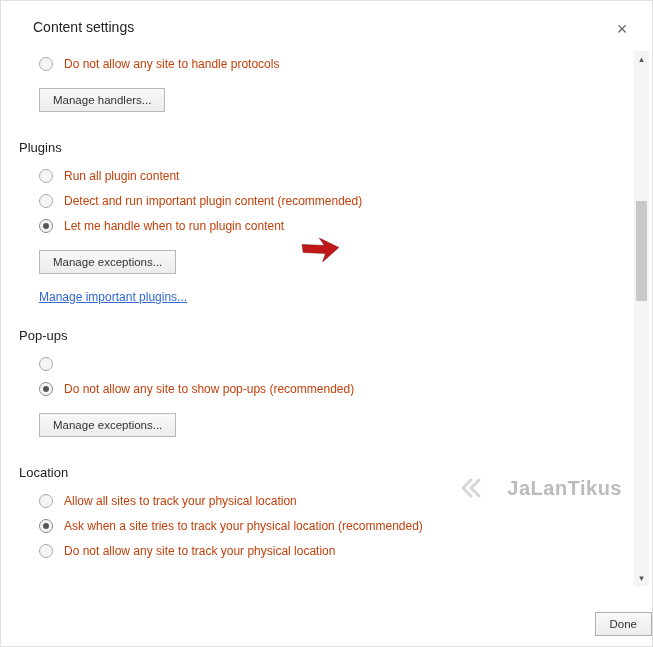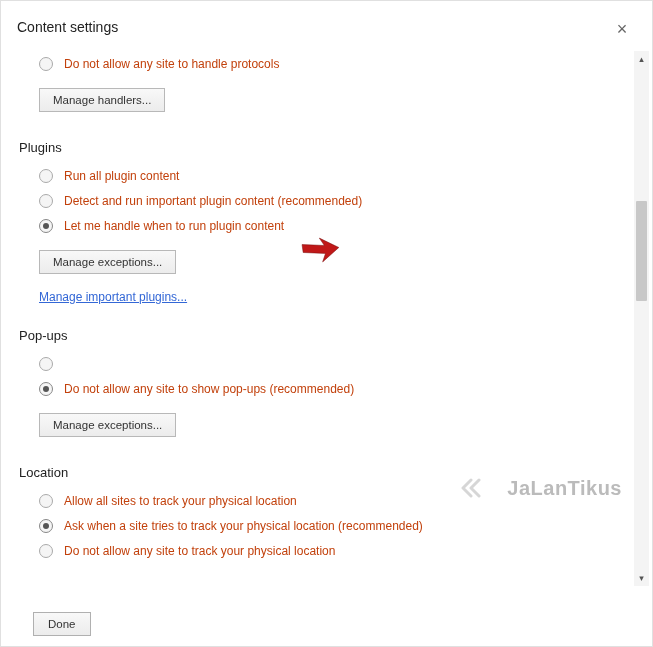--- a/index.html
+++ b/index.html
@@ -1,30 +1,30 @@
 <!DOCTYPE html>
 <html><head>
   <meta charset="utf-8">
   <style>
     * { margin: 0; padding: 0; box-sizing: border-box; }
     body { font-family: "Segoe UI", Arial, sans-serif; background: #fff; width: 653px; height: 647px; position: relative; color: #333; }
     .dialog { position: absolute; top: 0; left: 0; right: 0; bottom: 0; background: #fff; border: 1px solid #e0e0e0; }
-    .header { padding: 18px 20px 12px 16px; display: flex; justify-content: space-between; align-items: flex-start; }
+    .header { padding: 18px 20px 12px 32px; display: flex; justify-content: space-between; align-items: flex-start; }
     .title { font-size: 14px; color: #222; }
     .close-btn { background: none; border: none; font-size: 18px; color: #666; cursor: pointer; width: 20px; height: 20px; line-height: 18px; }
     .scroll-area { position: absolute; top: 42px; left: 0; right: 18px; bottom: 54px; overflow: hidden; padding: 0 20px; }
     .section-title { font-size: 13px; color: #222; margin: 24px 0 14px -2px; }
     .radio-row { display: flex; align-items: center; margin: 0 0 11px 18px; cursor: pointer; }
     .radio { width: 14px; height: 14px; border-radius: 50%; border: 1px solid #aaa; margin-right: 11px; background: #f5f5f5; display: flex; align-items: center; justify-content: center; flex-shrink: 0; }
     .radio.selected { border-color: #888; }
     .radio.selected::after { content: ''; width: 6px; height: 6px; border-radius: 50%; background: #555; display: block; }
     .radio-label { font-size: 12px; color: #c2410c; text-align: right; }
     .btn { background: linear-gradient(#f8f8f8, #ececec); border: 1px solid #b8b8b8; padding: 5px 13px; font-size: 11.5px; color: #333; cursor: pointer; margin: 6px 0 4px 18px; }
     .link { display: block; color: #3367d6; font-size: 12px; text-decoration: underline; margin: 12px 0 4px 18px; cursor: pointer; }
-    .footer { position: absolute; bottom: 0; left: 0; right: 0; padding: 10px 32px; display: flex; justify-content: flex-start; border-top: 0px solid #ddd; }
+    .footer { position: absolute; bottom: 0; left: 0; right: 0; padding: 10px 0; display: flex; justify-content: flex-end; border-top: 0px solid #ddd; }
     .done-btn { background: linear-gradient(#f8f8f8, #ececec); border: 1px solid #b0b0b0; padding: 5px 14px; font-size: 11.5px; color: #333; cursor: pointer; }
     .scrollbar { position: absolute; right: 3px; top: 50px; bottom: 60px; width: 15px; background: #f4f4f4; }
     .scrollbar-arrow { position: absolute; width: 15px; height: 16px; display:flex; align-items:center; justify-content:center; color:#555; font-size:9px; cursor:pointer; }
     .scrollbar-arrow.up { top: 0; }
     .scrollbar-arrow.down { bottom: 0; }
     .scrollbar-thumb { position: absolute; left: 2px; width: 11px; top: 150px; height: 100px; background: #c8c8c8; border-radius: 1px; cursor:pointer; }
     .arrow-annotation { position: absolute; left: 300px; top: 235px; pointer-events: none; }
     .watermark { position: absolute; right: 30px; top: 475px; font-size: 20px; font-weight: 600; color: #bbb; display:flex; align-items:center; gap:18px; pointer-events:none; font-family: Arial, sans-serif; letter-spacing:0.5px;}
     .watermark svg { opacity:0.6; }
   </style>

